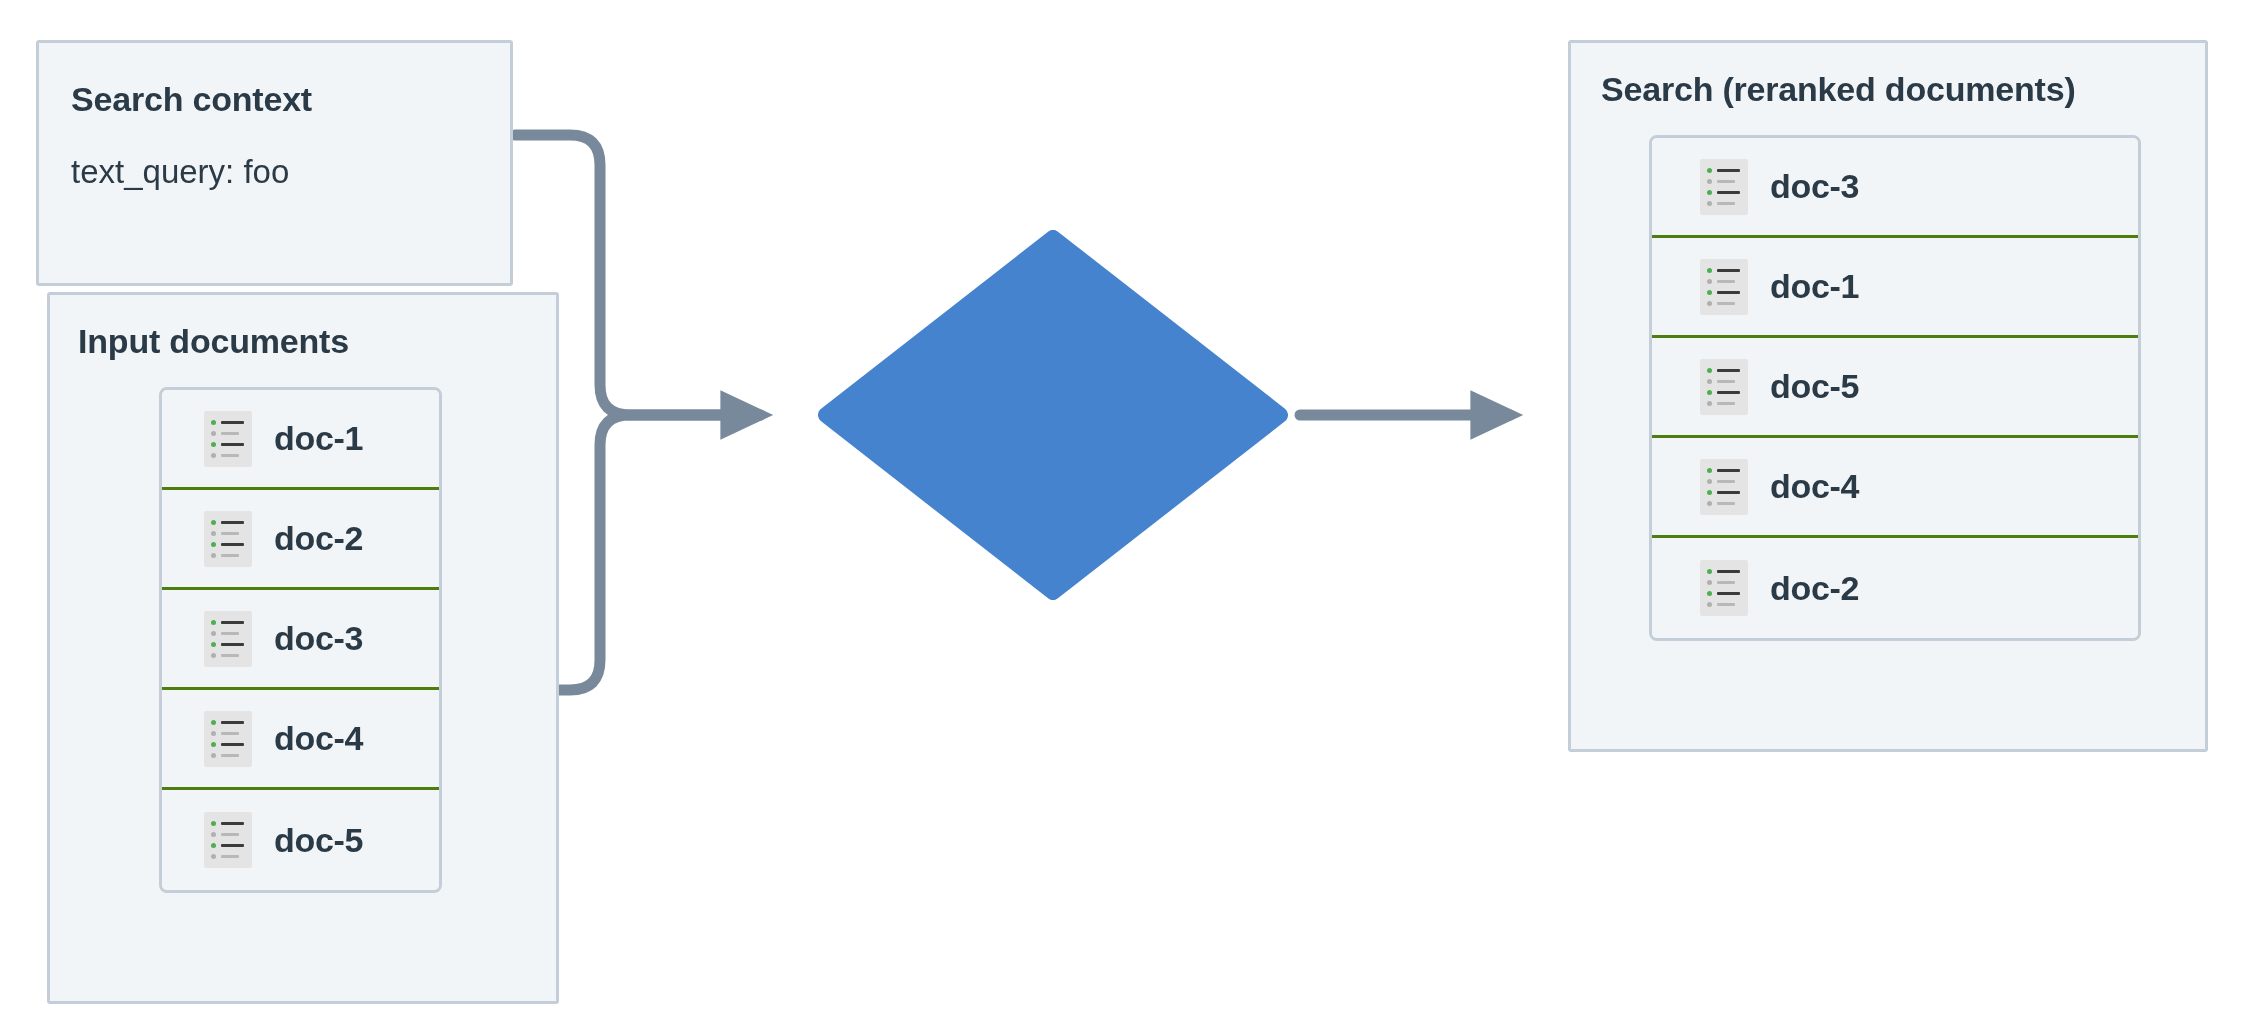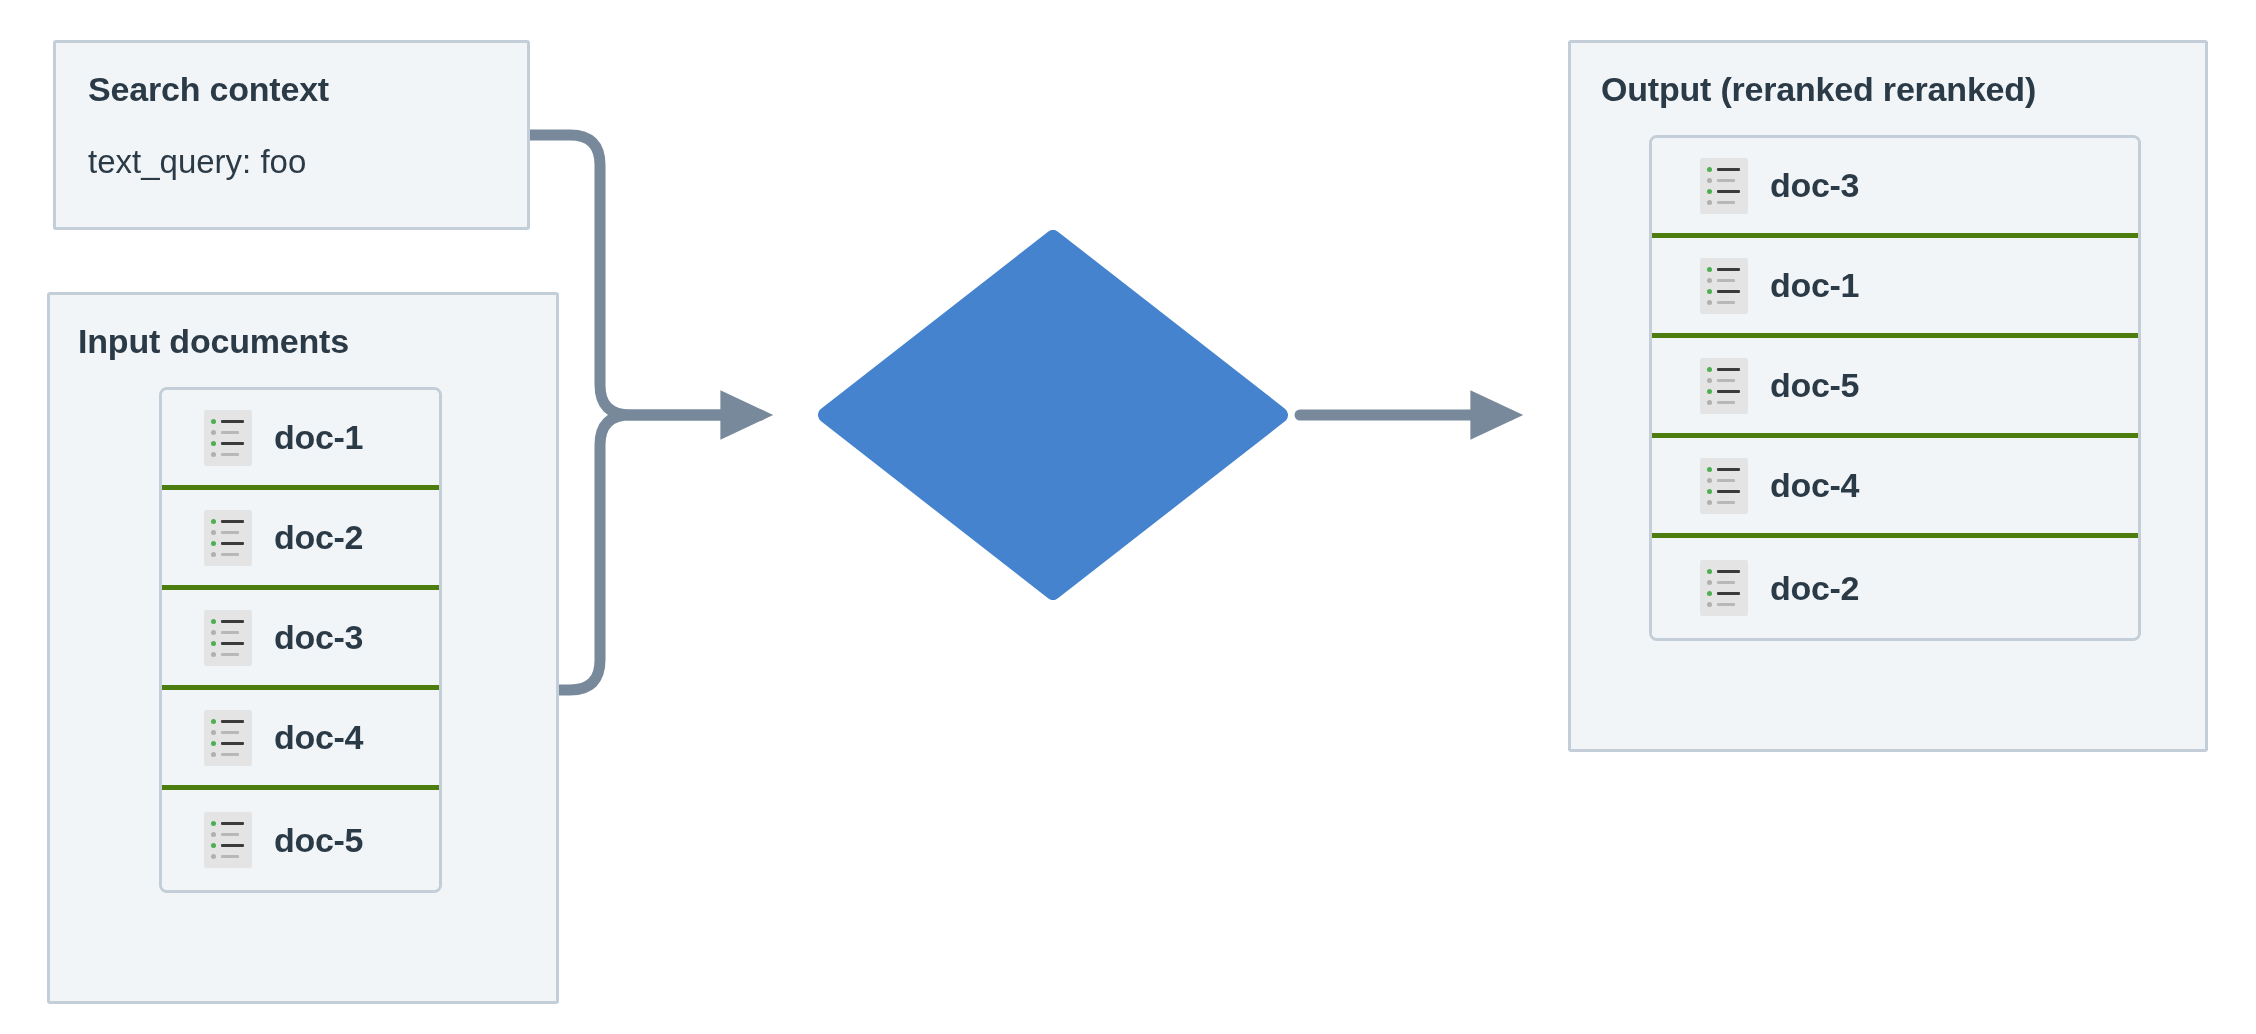--- a/index.html
+++ b/index.html
@@ -30,23 +30,22 @@
     font-weight: bold;
     color: #2b3a47;
     letter-spacing: -0.2px;
   }
 
   
   #search-context {
     left: 36px;
     top: 40px;
     width: 477px;
-    height: 190px;
-    padding: 26px 32px;
-    margin-left: 17px;
+    height: 246px;
+    padding: 36px 32px;
   }
   #search-context .panel-title { font-size: 34px; line-height: 40px; }
   #search-context .ctx-value {
     font-size: 33px;
     line-height: 40px;
     margin-top: 33px;
     font-weight: normal;
     color: #2b3a47;
   }
 
@@ -79,21 +78,21 @@
     overflow: hidden;
     background: #f2f5f7;
   }
   #input-documents .doc-list { width: 283px; margin-left: 81px; }
   #output-panel  .doc-list { width: 492px; margin-left: 48px; }
 
   .doc-item {
     display: flex;
     align-items: center;
     box-sizing: border-box;
-    border-bottom: 5px solid #4d7c0f;
+    border-bottom: 3px solid #4d7c0f;
     background: #f2f5f7;
   }
   .doc-item:last-child { border-bottom: none; }
   #input-documents .doc-item { height: 100px; padding-left: 42px; }
   #output-panel  .doc-item { height: 100px; padding-left: 48px; }
 
   .doc-label {
     font-size: 34px;
     font-weight: bold;
     color: #2b3a47;
@@ -292,21 +291,21 @@
     </div>
   </div>
 
   <div id="ltr-node">
     <svg class="diamond-shape" viewBox="0 0 470 370" xmlns="http://www.w3.org/2000/svg">
       <path d="M 235 8 L 462 185 L 235 362 L 8 185 Z" fill="#4583ce" stroke="#4583ce" stroke-width="16" stroke-linejoin="round"></path>
     </svg>
   </div>
 
   <div class="panel" id="output-panel">
-    <div class="panel-title">Output (reranked reranked)</div>
+    <div class="panel-title">Search (reranked documents)</div>
     <div class="doc-list">
       <div class="doc-item">
         <span class="doc-icon">
           <span class="icon-row">
               <span class="icon-dot green"></span>
               <span class="icon-bar dark"></span>
             </span>
           <span class="icon-row">
               <span class="icon-dot gray"></span>
               <span class="icon-bar light"></span>

